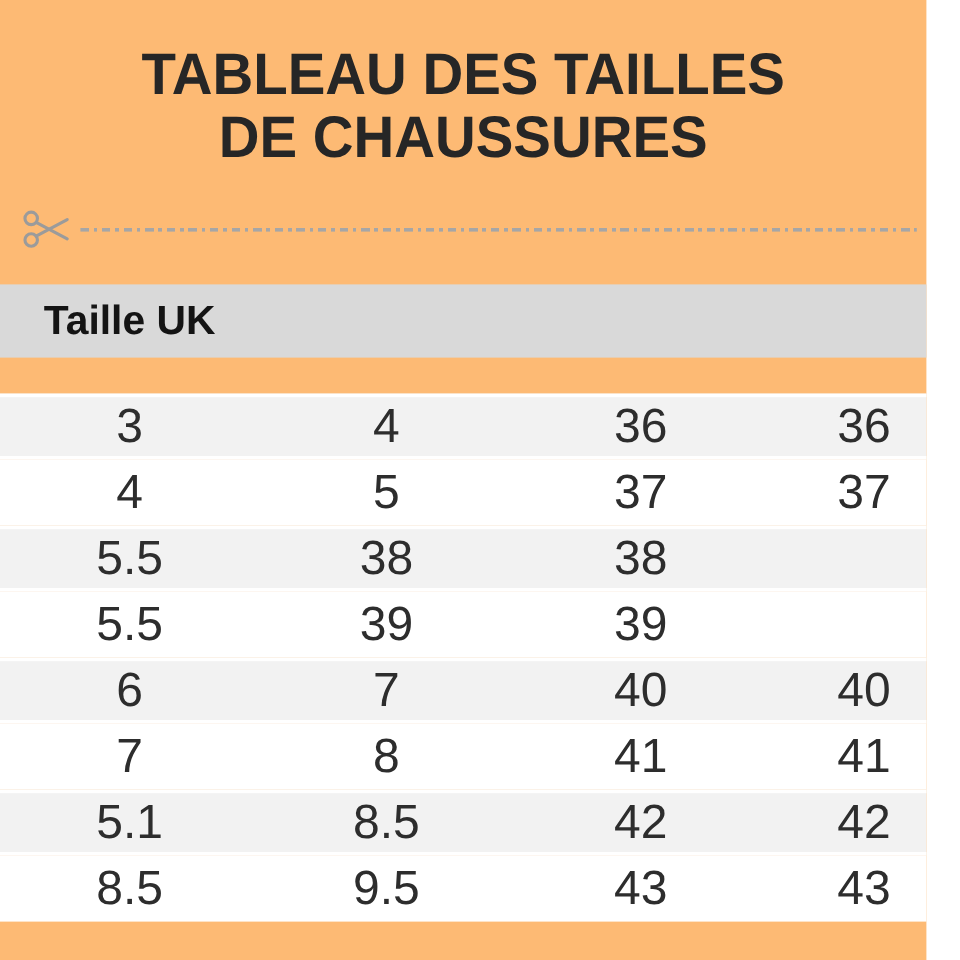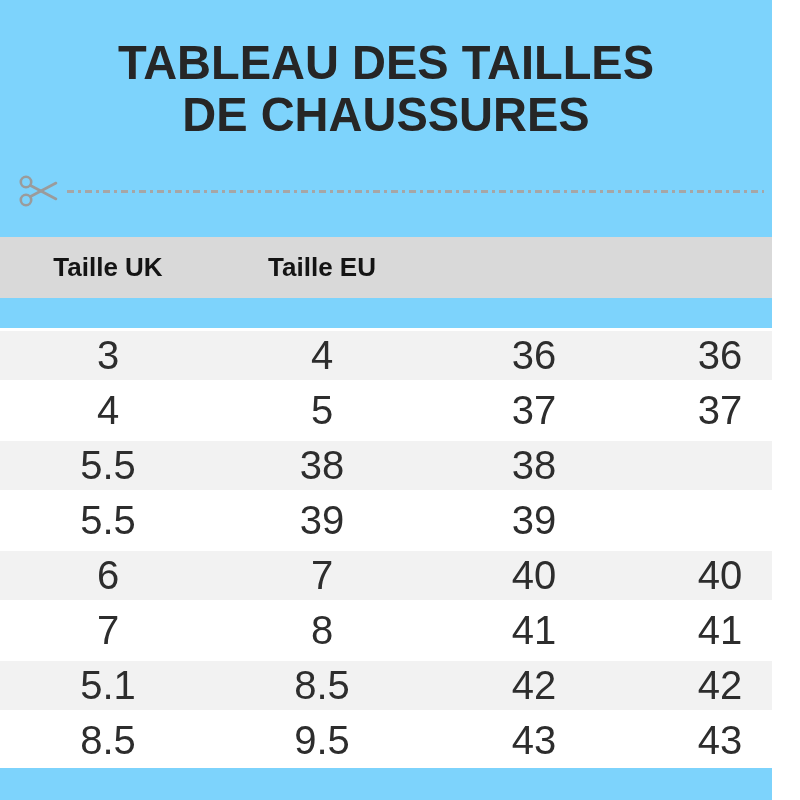--- a/index.html
+++ b/index.html
@@ -3,21 +3,21 @@
 <meta charset="utf-8">
 <style>
   * { margin: 0; padding: 0; box-sizing: border-box; }
   html, body { background: #ffffff; }
   body { font-family: "Liberation Sans", sans-serif; }
 
   .page {
     position: relative;
     width: 772px;
     height: 800px;
-    background: #7dd3fc;
+    background: #fdba74;
     overflow: hidden;
   }
 
   
   .page-title {
     padding-top: 36px;
     text-align: center;
     font-size: 47px;
     line-height: 1.1;
     font-weight: 800;
@@ -52,21 +52,21 @@
   
   .size-table { margin-top: 27px; width: 800px; }
 
   .table-header {
     display: grid;
     grid-template-columns: 27% 26.5% 26.5% 20%;
     align-items: center;
     height: 61px;
     background: #d9d9d9;
     font-weight: bold;
-    font-size: 26px;
+    font-size: 34px;
     color: #141414;
   }
   .table-header .header-cell { text-align: center; }
 
   .table-body { margin-top: 30px; }
 
   .table-row {
     display: grid;
     grid-template-columns: 27% 26.5% 26.5% 20%;
     align-items: center;
@@ -101,21 +101,20 @@
       <circle cx="8" cy="28" r="5.2" stroke="#9b9b9b" stroke-width="2.6" fill="none"></circle>
       <line x1="12.5" y1="13.5" x2="38" y2="27" stroke="#9b9b9b" stroke-width="2.6" stroke-linecap="round"></line>
       <line x1="12.5" y1="24.5" x2="38" y2="11" stroke="#9b9b9b" stroke-width="2.6" stroke-linecap="round"></line>
     </svg>
     <div class="dashes"></div>
   </div>
 
   <div class="size-table">
     <div class="table-header">
       <div class="header-cell">Taille UK</div>
-      <div class="header-cell">Taille EU</div>
     </div>
     <div class="table-body">
         <div class="table-row striped">
           <div class="table-cell">3</div>
           <div class="table-cell">4</div>
           <div class="table-cell">36</div>
           <div class="table-cell">36</div>
         </div>
         <div class="table-row">
           <div class="table-cell">4</div>

